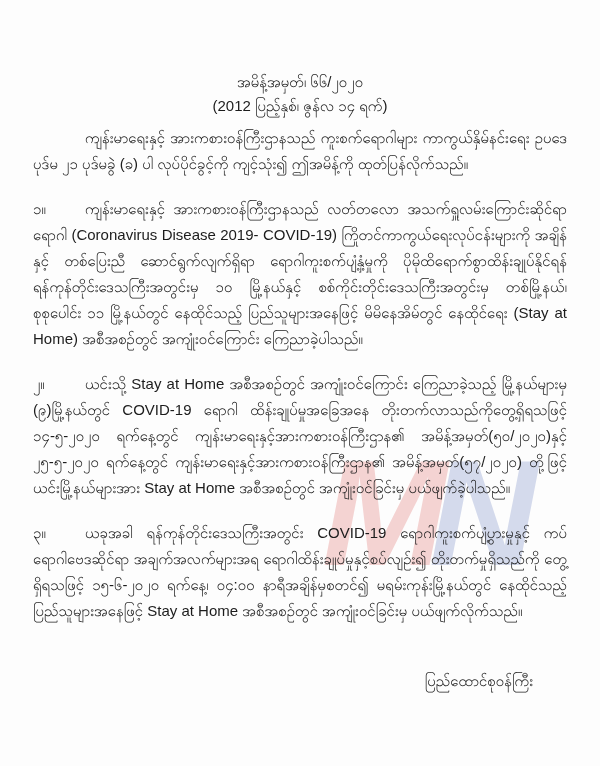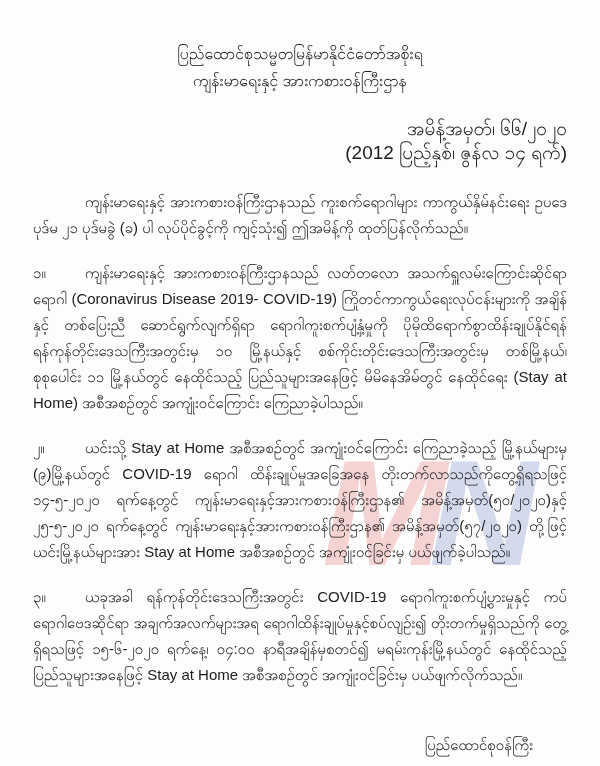--- a/index.html
+++ b/index.html
@@ -20,33 +20,33 @@
     position: relative;
     z-index: 1;
     padding: 40px 33px 0 33px;
   }
   .doc-header {
     text-align: center;
     font-size: 16px;
     line-height: 27px;
   }
   .order-block {
-    text-align: right;
-    font-size: 19px;
+    text-align: center;
+    font-size: 15px;
     line-height: 24px;
-    margin-top: 23px;
+    margin-top: 30px;
   }
   p.body-para {
     font-size: 15px;
     line-height: 26px;
     text-align: justify;
     margin: 0;
   }
   p.intro-para {
-    margin-top: 24px;
+    margin-top: 7px;
     text-indent: 52px;
   }
   p.numbered-para {
     margin-top: 19px;
   }
   .para-num {
     display: inline-block;
     min-width: 52px;
     text-indent: 0;
   }
@@ -78,24 +78,20 @@
 <body>
 
 <div class="page">
 
   <div class="watermark" aria-hidden="true">
     <span class="wm-m">M</span><span class="wm-n">N</span>
   </div>
 
   <div class="content">
 
-    <div class="doc-header">
-      <div>ပြည်ထောင်စုသမ္မတမြန်မာနိုင်ငံတော်အစိုးရ</div>
-      <div>ကျန်းမာရေးနှင့် အားကစားဝန်ကြီးဌာန</div>
-    </div>
 
     <div class="order-block">
       <div>အမိန့်အမှတ်၊ ၆၆/၂၀၂၀</div>
       <div>(2012 ပြည့်နှစ်၊ ဇွန်လ ၁၄ ရက်)</div>
     </div>
 
     <p class="body-para intro-para">ကျန်းမာရေးနှင့် အားကစားဝန်ကြီးဌာနသည် ကူးစက်ရောဂါများ ကာကွယ်နှိမ်နင်းရေး ဥပဒေ ပုဒ်မ ၂၁ ပုဒ်မခွဲ (ခ) ပါ လုပ်ပိုင်ခွင့်ကို ကျင့်သုံး၍ ဤအမိန့်ကို ထုတ်ပြန်လိုက်သည်။</p>
 
     <p class="body-para numbered-para"><span class="para-num">၁။</span><span>ကျန်းမာရေးနှင့် အားကစားဝန်ကြီးဌာနသည် လတ်တလော အသက်ရှူလမ်းကြောင်းဆိုင်ရာ ရောဂါ (Coronavirus Disease 2019- COVID-19) ကြိုတင်ကာကွယ်ရေးလုပ်ငန်းများကို အချိန်နှင့် တစ်ပြေးညီ ဆောင်ရွက်လျက်ရှိရာ ရောဂါကူးစက်ပျံ့နှံ့မှုကို ပိုမိုထိရောက်စွာထိန်းချုပ်နိုင်ရန် ရန်ကုန်တိုင်းဒေသကြီးအတွင်းမှ ၁၀ မြို့နယ်နှင့် စစ်ကိုင်းတိုင်းဒေသကြီးအတွင်းမှ တစ်မြို့နယ်၊ စုစုပေါင်း ၁၁ မြို့နယ်တွင် နေထိုင်သည့် ပြည်သူများအနေဖြင့် မိမိနေအိမ်တွင် နေထိုင်ရေး (Stay at Home) အစီအစဉ်တွင် အကျုံးဝင်ကြောင်း ကြေညာခဲ့ပါသည်။</span></p>
 

